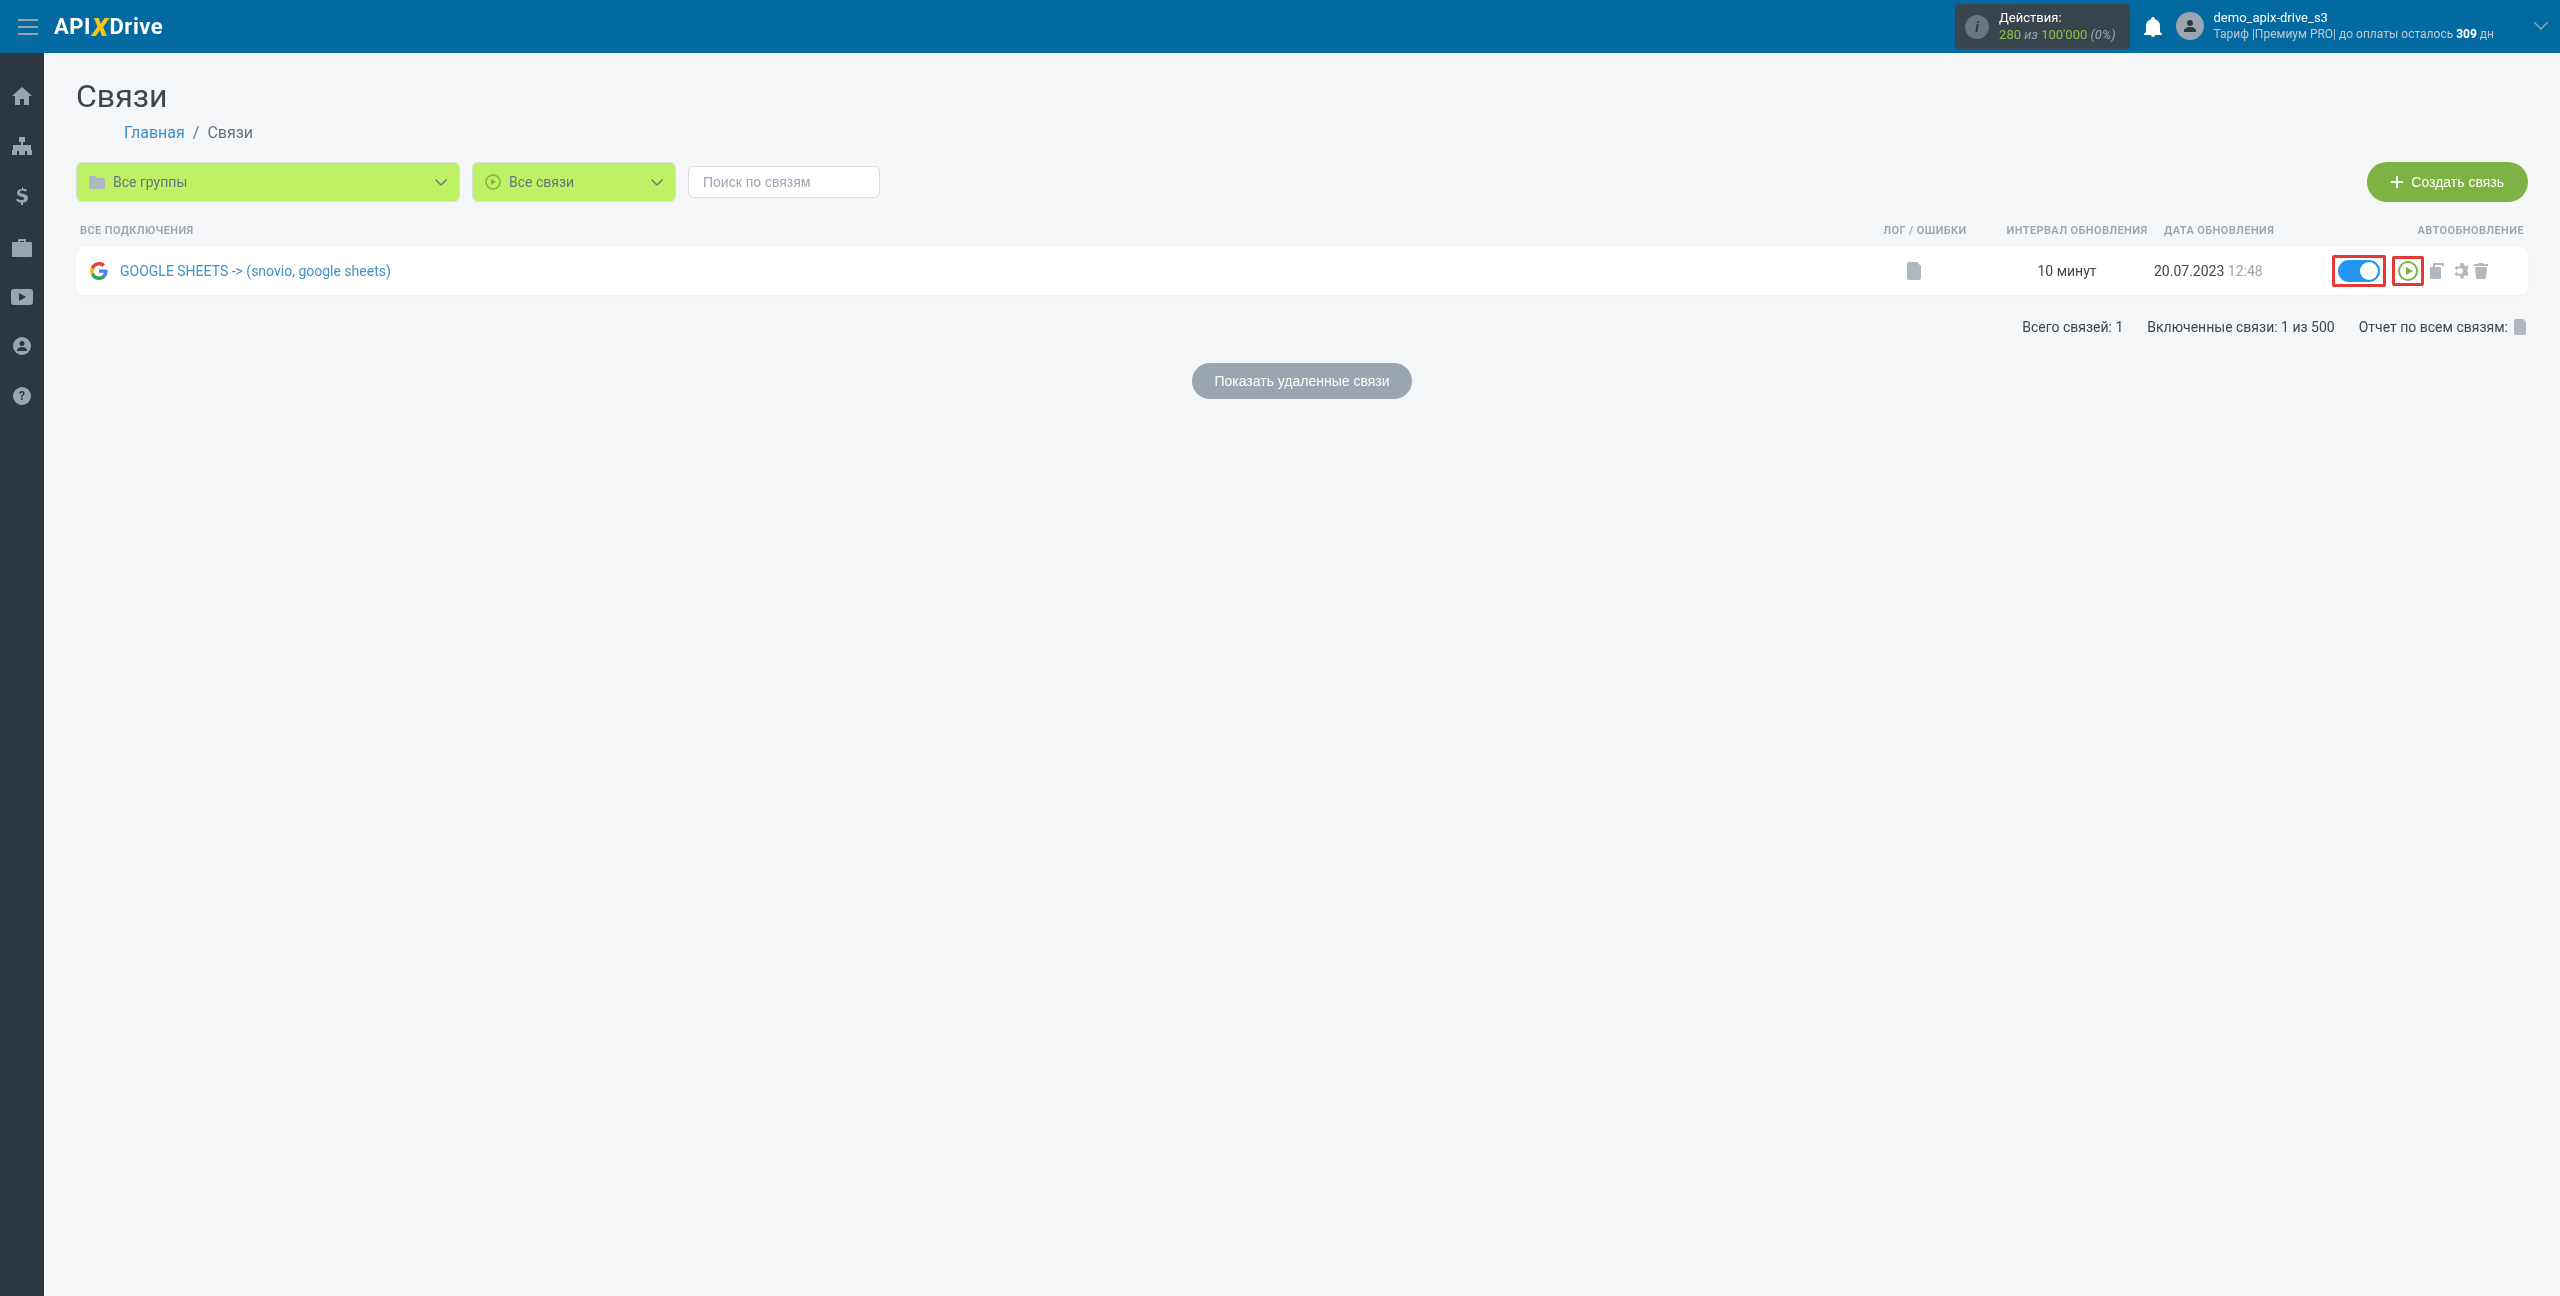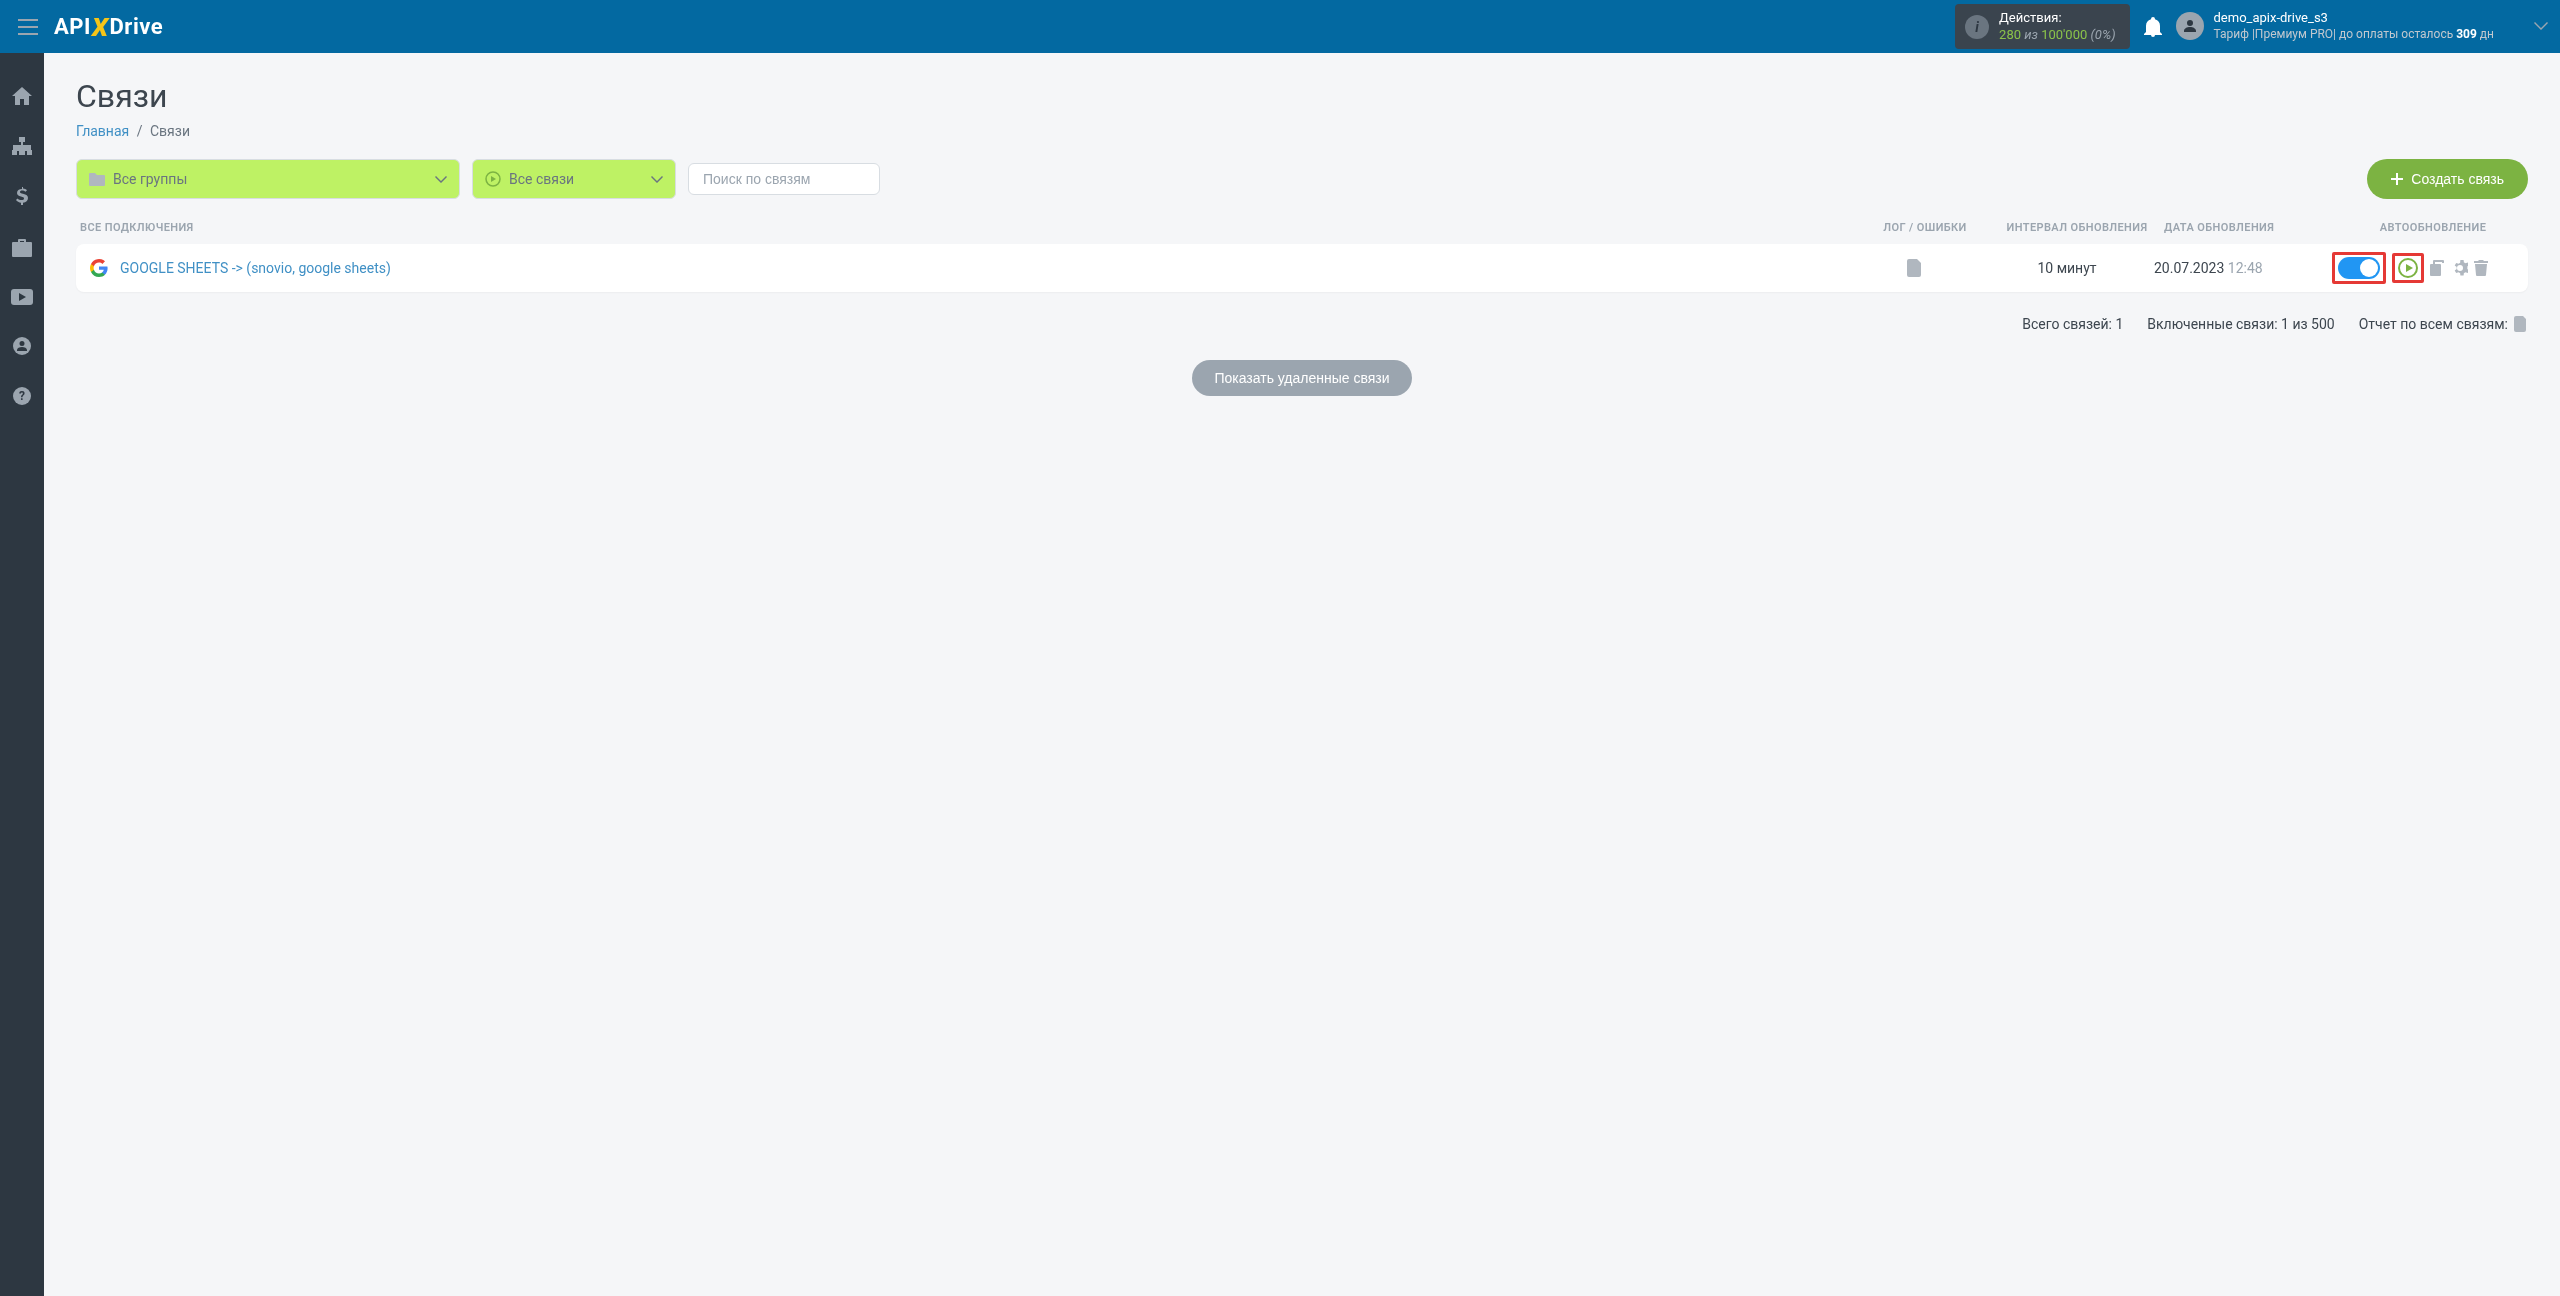--- a/index.html
+++ b/index.html
@@ -21,41 +21,41 @@
 .avatar { width: 28px; height: 28px; background: #9ba5af; border-radius: 50%; display: flex; align-items: center; justify-content: center; color: #2d3741; }
 .user-info { font-size: 13px; line-height: 1.3; }
 .user-info .tariff { color: #c1c8cf; font-size: 12px; }
 .user-info .tariff b { color: #fff; }
 .chevron-down { margin-left: 30px; color: #9ba5af; }
 .layout { display: flex; min-height: calc(100vh - 53px); }
 .sidebar { width: 44px; background: #2d3741; display: flex; flex-direction: column; align-items: center; padding-top: 30px; gap: 24px; }
 .sidebar-item { color: #9ba5af; cursor: pointer; width: 100%; display: flex; justify-content: center; padding: 4px 0; }
 .main { flex: 1; padding: 24px 32px; }
 h1 { font-size: 32px; font-weight: 400; color: #3d464f; margin-bottom: 8px; }
-.breadcrumb { font-size: 14px; margin-bottom: 20px; }
+.breadcrumb { font-size: 16px; margin-bottom: 20px; margin-left: 48px; }
 .breadcrumb a { color: #4090c5; text-decoration: none; }
 .breadcrumb .sep { color: #6a7580; margin: 0 4px; }
 .breadcrumb .current { color: #6a7580; }
 .filters { display: flex; gap: 12px; align-items: center; margin-bottom: 22px; }
 .select-box { background: #bef264; border: 1px solid #d8dde2; border-radius: 6px; height: 40px; display: flex; align-items: center; padding: 0 12px; cursor: pointer; position: relative; }
 .select-box.groups { width: 384px; }
 .select-box.conns { width: 204px; }
 .select-box .icon { color: #b0b7bf; margin-right: 8px; }
 .select-box .icon.green { color: #7cb342; }
 .select-box .text { flex: 1; color: #6a7580; font-size: 14px; }
 .select-box .chev { color: #6a7580; }
 .search-input { background: #fff; border: 1px solid #d8dde2; border-radius: 6px; height: 32px; width: 192px; padding: 0 14px; font-size: 14px; color: #6a7580; }
 .search-input::placeholder { color: #9ba5af; }
 .create-btn { margin-left: auto; background: #7cb342; color: #fff; border: none; border-radius: 20px; height: 40px; padding: 0 24px; font-size: 14px; cursor: pointer; display: flex; align-items: center; gap: 8px; }
 .table-header { display: flex; padding: 0 4px 10px 4px; font-size: 11px; letter-spacing: 0.4px; color: #9ba5af; text-transform: uppercase; font-weight: 600; }
 .col-name { flex: 1; }
 .col-log { width: 130px; text-align: center; }
 .col-interval { width: 174px; text-align: center; }
 .col-date { width: 178px; text-align: left; }
-.col-auto { width: 182px; text-align: center; }
+.col-auto { width: 182px; text-align: right; }
 .conn-row { background: #fff; border-radius: 8px; height: 48px; display: flex; align-items: center; padding: 0 14px; box-shadow: 0 1px 2px rgba(0,0,0,0.04); }
 .conn-name-cell { flex: 1; display: flex; align-items: center; gap: 12px; }
 .g-icon { width: 18px; height: 18px; display: flex; align-items: center; justify-content: center; }
 .conn-link { color: #4090c5; font-size: 14px; text-decoration: none; }
 .log-cell { width: 130px; display: flex; justify-content: center; color: #b0b7bf; }
 .interval-cell { width: 174px; text-align: center; font-size: 14px; color: #3d464f; }
 .date-cell { width: 178px; text-align: left; font-size: 14px; color: #3d464f; }
 .date-cell .time { color: #9ba5af; }
 .actions-cell { width: 182px; display: flex; align-items: center; gap: 6px; }
 .toggle-wrap { border: 3px solid #e53935; padding: 2px 3px; border-radius: 2px; }

